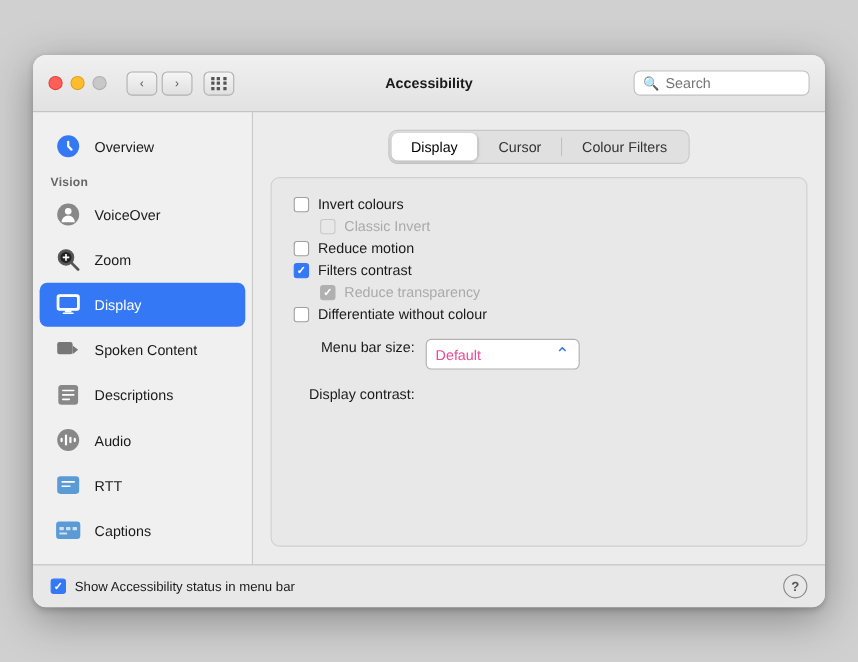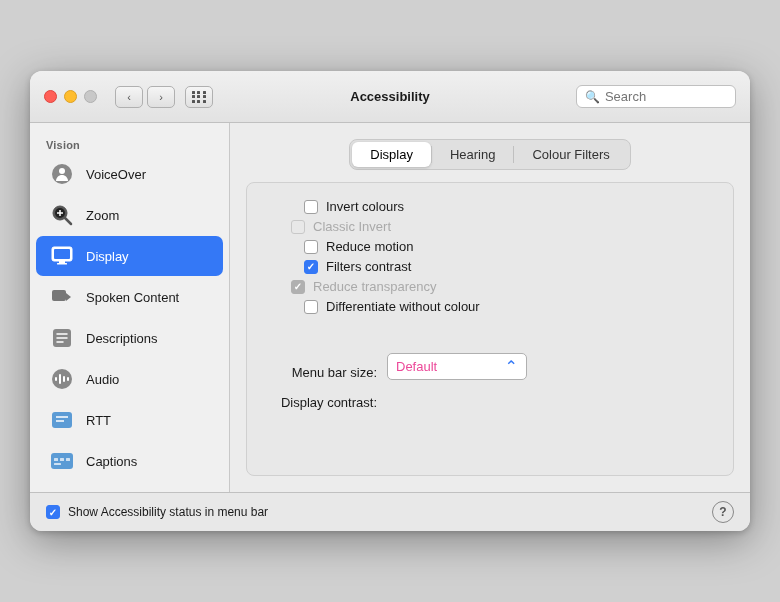--- a/index.html
+++ b/index.html
@@ -208,21 +208,20 @@
       border-radius: 8px;
       padding: 16px 20px;
       flex: 1;
       border: 1px solid #d0d0d0;
     }
     .option-row {
       display: flex;
       align-items: center;
       gap: 8px;
       margin-bottom: 5px;
-      margin-left: 37px;
     }
     .option-row.indented { margin-left: 24px; text-align: center; }
     .option-label {
       font-size: 13px;
       color: #1a1a1a;
     }
     .option-label.disabled { color: #aaa; }
     .checkbox {
       width: 14px;
       height: 14px;
@@ -248,24 +247,23 @@
       border-color: #c8c8c8;
     }
     .check-mark {
       color: white;
       font-size: 10px;
       font-weight: bold;
     }
     .separator { height: 10px; }
     .control-row {
       display: flex;
-      align-items: flex-end;
+      align-items: flex-start;
       gap: 10px;
       margin-bottom: 10px;
-      margin-top: 24px;
     }
     .control-label {
       font-size: 13px;
       color: #1a1a1a;
       min-width: 110px;
       text-align: right;
     }
     .select-control {
       display: flex;
       align-items: center;
@@ -386,20 +384,29 @@
     <div class="search-box">
       <span class="search-icon-svg">🔍</span>
       <input class="search-input" type="text" placeholder="Search" style="">
     </div>
   </div>
 
   <div class="main-content">
 
     <div class="sidebar">
 
+      <div class="sidebar-item">
+        <div class="item-icon">
+          <svg viewBox="0 0 24 24" fill="none">
+            <circle cx="12" cy="12" r="10" fill="#3478f6"></circle>
+            <path d="M12 8v4l3 3" stroke="white" stroke-width="2" stroke-linecap="round"></path>
+          </svg>
+        </div>
+        <span class="item-label">Overview</span>
+      </div>
 
       <div class="sidebar-section-label">Vision</div>
 
       <div class="sidebar-item">
         <div class="item-icon">
           <svg viewBox="0 0 24 24" fill="none">
             <circle cx="12" cy="12" r="10" fill="#888"></circle>
             <circle cx="12" cy="9" r="3" fill="white"></circle>
             <path d="M6 19c0-3.31 2.69-6 6-6s6 2.69 6 6" fill="white"></path>
           </svg>
@@ -491,21 +498,21 @@
         </div>
         <span class="item-label">Captions</span>
       </div>
     </div>
 
     <div class="content-area">
 
       <div class="tabs-bar">
         <button class="tab-btn active">Display</button>
         <div class="tab-divider"></div>
-        <button class="tab-btn">Hearing</button>
+        <button class="tab-btn">Cursor</button>
         <div class="tab-divider"></div>
         <button class="tab-btn">Colour Filters</button>
       </div>
 
       <div class="settings-panel">
 
         <div class="option-row">
           <div class="checkbox"></div>
           <span class="option-label">Invert colours</span>
         </div>

